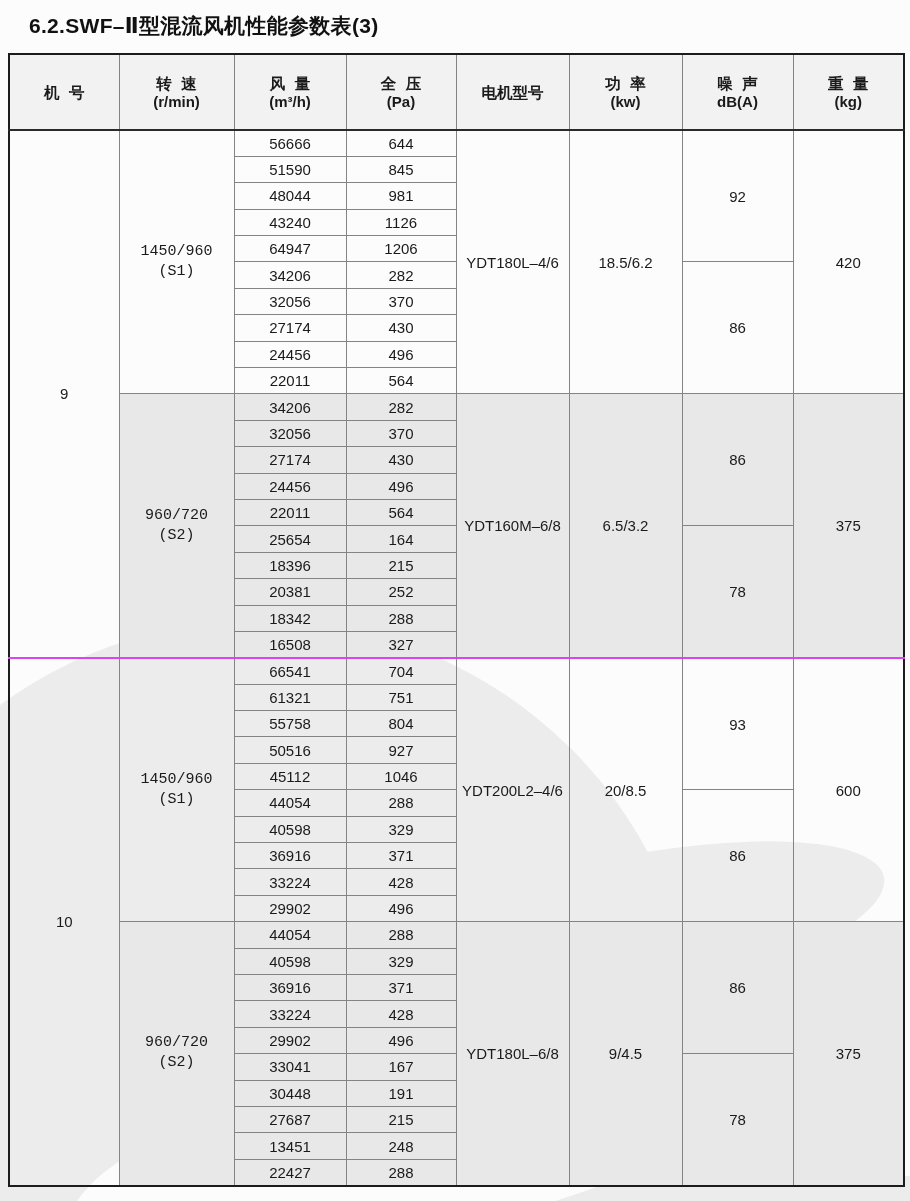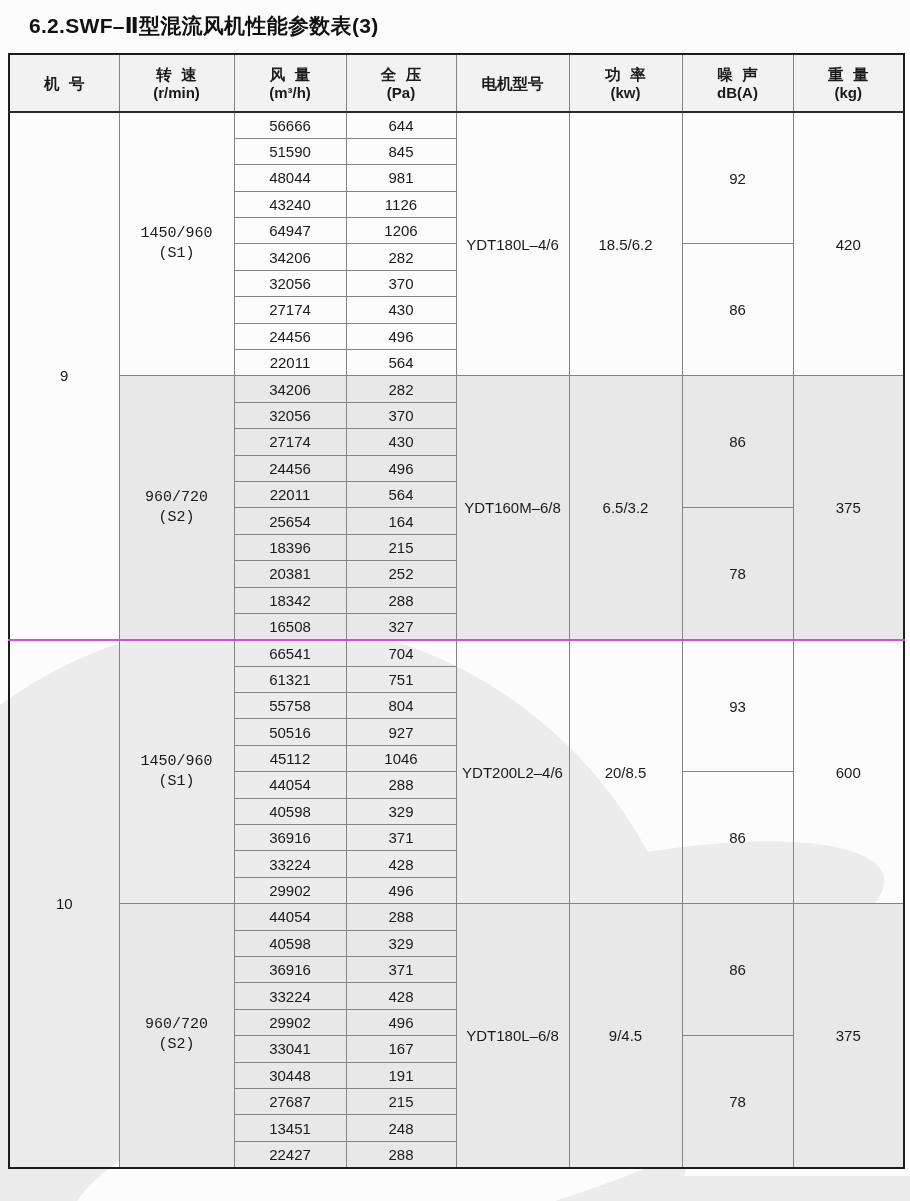--- a/index.html
+++ b/index.html
@@ -25,21 +25,21 @@
     position:absolute;left:8px;top:53px;z-index:2;
     width:895px;border-collapse:collapse;table-layout:fixed;
     border:2.5px solid #1c1c1c;
     background:transparent;
   }
   th,td{
     border:1px solid #848484;
     text-align:center;vertical-align:middle;padding:0;
     font-size:15px;color:#1a1a1a;overflow:hidden;
   }
-  thead tr{height:58px;}
+  thead tr{height:76px;}
   thead th{
     background:#f2f2f2;font-weight:bold;font-size:15.5px;
     border-bottom:2px solid #2a2a2a;
   }
   .h1{word-spacing:5px;line-height:19px;}
   .h2{font-weight:bold;font-size:15px;line-height:18px;}
   tbody tr{height:26.4px;}
   tbody td{background:transparent;}
   td.shaded{background:#e8e8e8;}
   tr.block-start td{border-top:1.5px solid #555;}

